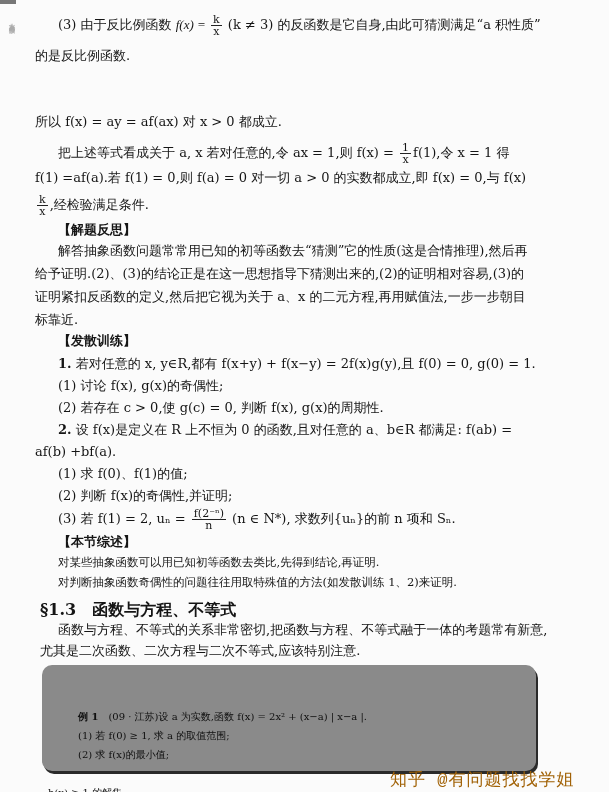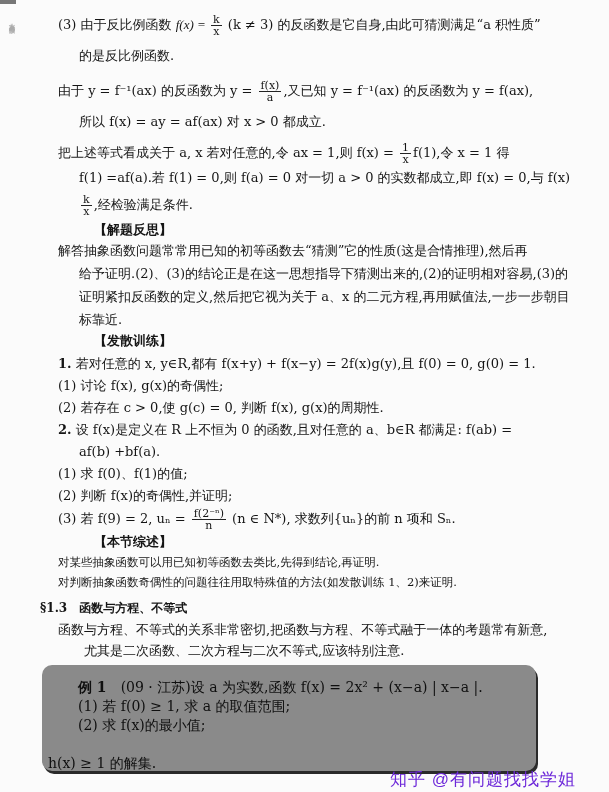--- a/index.html
+++ b/index.html
@@ -4,48 +4,45 @@
 <style>
   html,body{margin:0;padding:0;}
   body{width:609px;height:792px;background:#fbfbfb;position:relative;overflow:hidden;
     font-family:"DejaVu Serif","Liberation Serif",serif;color:#151515;}
   .page{position:absolute;left:0;top:0;width:577px;height:792px;}
   .corner{position:absolute;left:0;top:0;width:16px;height:4px;background:#777;}
   .margin-note{position:absolute;left:5px;top:18px;width:10px;font-size:6.5px;line-height:7.5px;color:#aaa;
     writing-mode:vertical-rl;letter-spacing:0.5px;}
   .ln{position:absolute;font-size:13px;line-height:16px;white-space:nowrap;}
   .ind{left:58px;}
-  .flush{left:35px;margin-left:44px;}
-  .b{font-weight:bold;margin-left:36px;}
+  .flush{left:35px;}
+  .b{font-weight:bold;}
   .frac{display:inline-block;vertical-align:middle;text-align:center;font-size:11px;line-height:11px;margin:0 2px;}
   .frac span{display:block;}
   .frac .num{border-bottom:1px solid #222;padding:0 2px;}
   i{font-family:"Liberation Serif",serif;}
   .small{font-size:11.5px;text-align:center;}
-  .section-title{position:absolute;left:40px;top:585px;font-size:12px;font-weight:bold;}
+  .section-title{position:absolute;left:40px;top:585px;font-size:16px;font-weight:bold;}
   .example-box{position:absolute;left:42px;top:650px;width:494px;height:106px;background:#8a8a8a;
     border-radius:10px;box-shadow:2px 3px 0 #2a2a2a;}
-  .ex{position:absolute;font-size:14px;line-height:16px;white-space:nowrap;color:#0f0f0f;}
-  .watermark{position:absolute;left:390px;top:758px;font-family:Liberation Sans, sans-serif;font-size:17px;
-    color:#6d28d9;letter-spacing:1px;}
+  .ex{position:absolute;font-size:10px;line-height:16px;white-space:nowrap;color:#0f0f0f;margin-top:30px;}
+  .watermark{position:absolute;left:390px;top:758px;font-family:Liberation Mono, monospace;font-size:17px;
+    color:#a16207;letter-spacing:1px;}
 </style>
 </head>
 <body>
 
 <div class="page">
   <div class="corner"></div>
   <div class="margin-note">北京高考名师点拨</div>
 
   <div class="ln ind" style="top:14px;">
     <span>(3) 由于反比例函数 </span><i>f(x) = </i><span class="frac"><span class="num">k</span><span>x</span></span><span> (k ≠ 3) 的反函数是它自身,由此可猜测满足“a 积性质”</span>
   </div>
   <div class="ln flush" style="top:48px;">的是反比例函数.</div>
-  <div class="ln ind" style="top:80px;">
-    <span>由于 y = f⁻¹(ax) 的反函数为 y = </span><span class="frac"><span class="num">f(x)</span><span>a</span></span><span>,又已知 y = f⁻¹(ax) 的反函数为 y = f(ax),</span>
-  </div>
   <div class="ln flush" style="top:114px;">所以 f(x) = ay = af(ax) 对 x &gt; 0 都成立.</div>
   <div class="ln ind" style="top:142px;">
     <span>把上述等式看成关于 a, x 若对任意的,令 ax = 1,则 f(x) = </span><span class="frac"><span class="num">1</span><span>x</span></span><span>f(1),令 x = 1 得</span>
   </div>
   <div class="ln flush" style="top:170px;">f(1) =af(a).若 f(1) = 0,则 f(a) = 0 对一切 a &gt; 0 的实数都成立,即 f(x) = 0,与 f(x)</div>
   <div class="ln flush" style="top:194px;">
     <span class="frac"><span class="num">k</span><span>x</span></span><span>,经检验满足条件.</span>
   </div>
 
   <div class="ln ind b" style="top:222px;">【解题反思】</div>
@@ -56,21 +53,21 @@
 
   <div class="ln ind b" style="top:333px;">【发散训练】</div>
   <div class="ln ind" style="top:356px;"><b>1.</b><span> 若对任意的 x, y∈R,都有 f(x+y) + f(x−y) = 2f(x)g(y),且 f(0) = 0, g(0) = 1.</span></div>
   <div class="ln ind" style="top:378px;">(1) 讨论 f(x), g(x)的奇偶性;</div>
   <div class="ln ind" style="top:400px;">(2) 若存在 c &gt; 0,使 g(c) = 0, 判断 f(x), g(x)的周期性.</div>
   <div class="ln ind" style="top:422px;"><b>2.</b><span> 设 f(x)是定义在 R 上不恒为 0 的函数,且对任意的 a、b∈R 都满足: f(ab) =</span></div>
   <div class="ln flush" style="top:444px;">af(b) +bf(a).</div>
   <div class="ln ind" style="top:466px;">(1) 求 f(0)、f(1)的值;</div>
   <div class="ln ind" style="top:488px;">(2) 判断 f(x)的奇偶性,并证明;</div>
   <div class="ln ind" style="top:508px;">
-    <span>(3) 若 f(9) = 2, uₙ = </span><span class="frac"><span class="num">f(2⁻ⁿ)</span><span>n</span></span><span> (n ∈ N*), 求数列{uₙ}的前 n 项和 Sₙ.</span>
+    <span>(3) 若 f(1) = 2, uₙ = </span><span class="frac"><span class="num">f(2⁻ⁿ)</span><span>n</span></span><span> (n ∈ N*), 求数列{uₙ}的前 n 项和 Sₙ.</span>
   </div>
 
   <div class="ln ind b" style="top:534px;">【本节综述】</div>
   <div class="ln ind small" style="top:554px;">对某些抽象函数可以用已知初等函数去类比,先得到结论,再证明.</div>
   <div class="ln ind small" style="top:574px;">对判断抽象函数奇偶性的问题往往用取特殊值的方法(如发散训练 1、2)来证明.</div>
 
   <div class="section-title" style="top:600px;">§1.3　函数与方程、不等式</div>
   <div class="ln ind" style="top:622px;">函数与方程、不等式的关系非常密切,把函数与方程、不等式融于一体的考题常有新意,</div>
   <div class="ln flush" style="top:643px;left:40px;">尤其是二次函数、二次方程与二次不等式,应该特别注意.</div>
 

